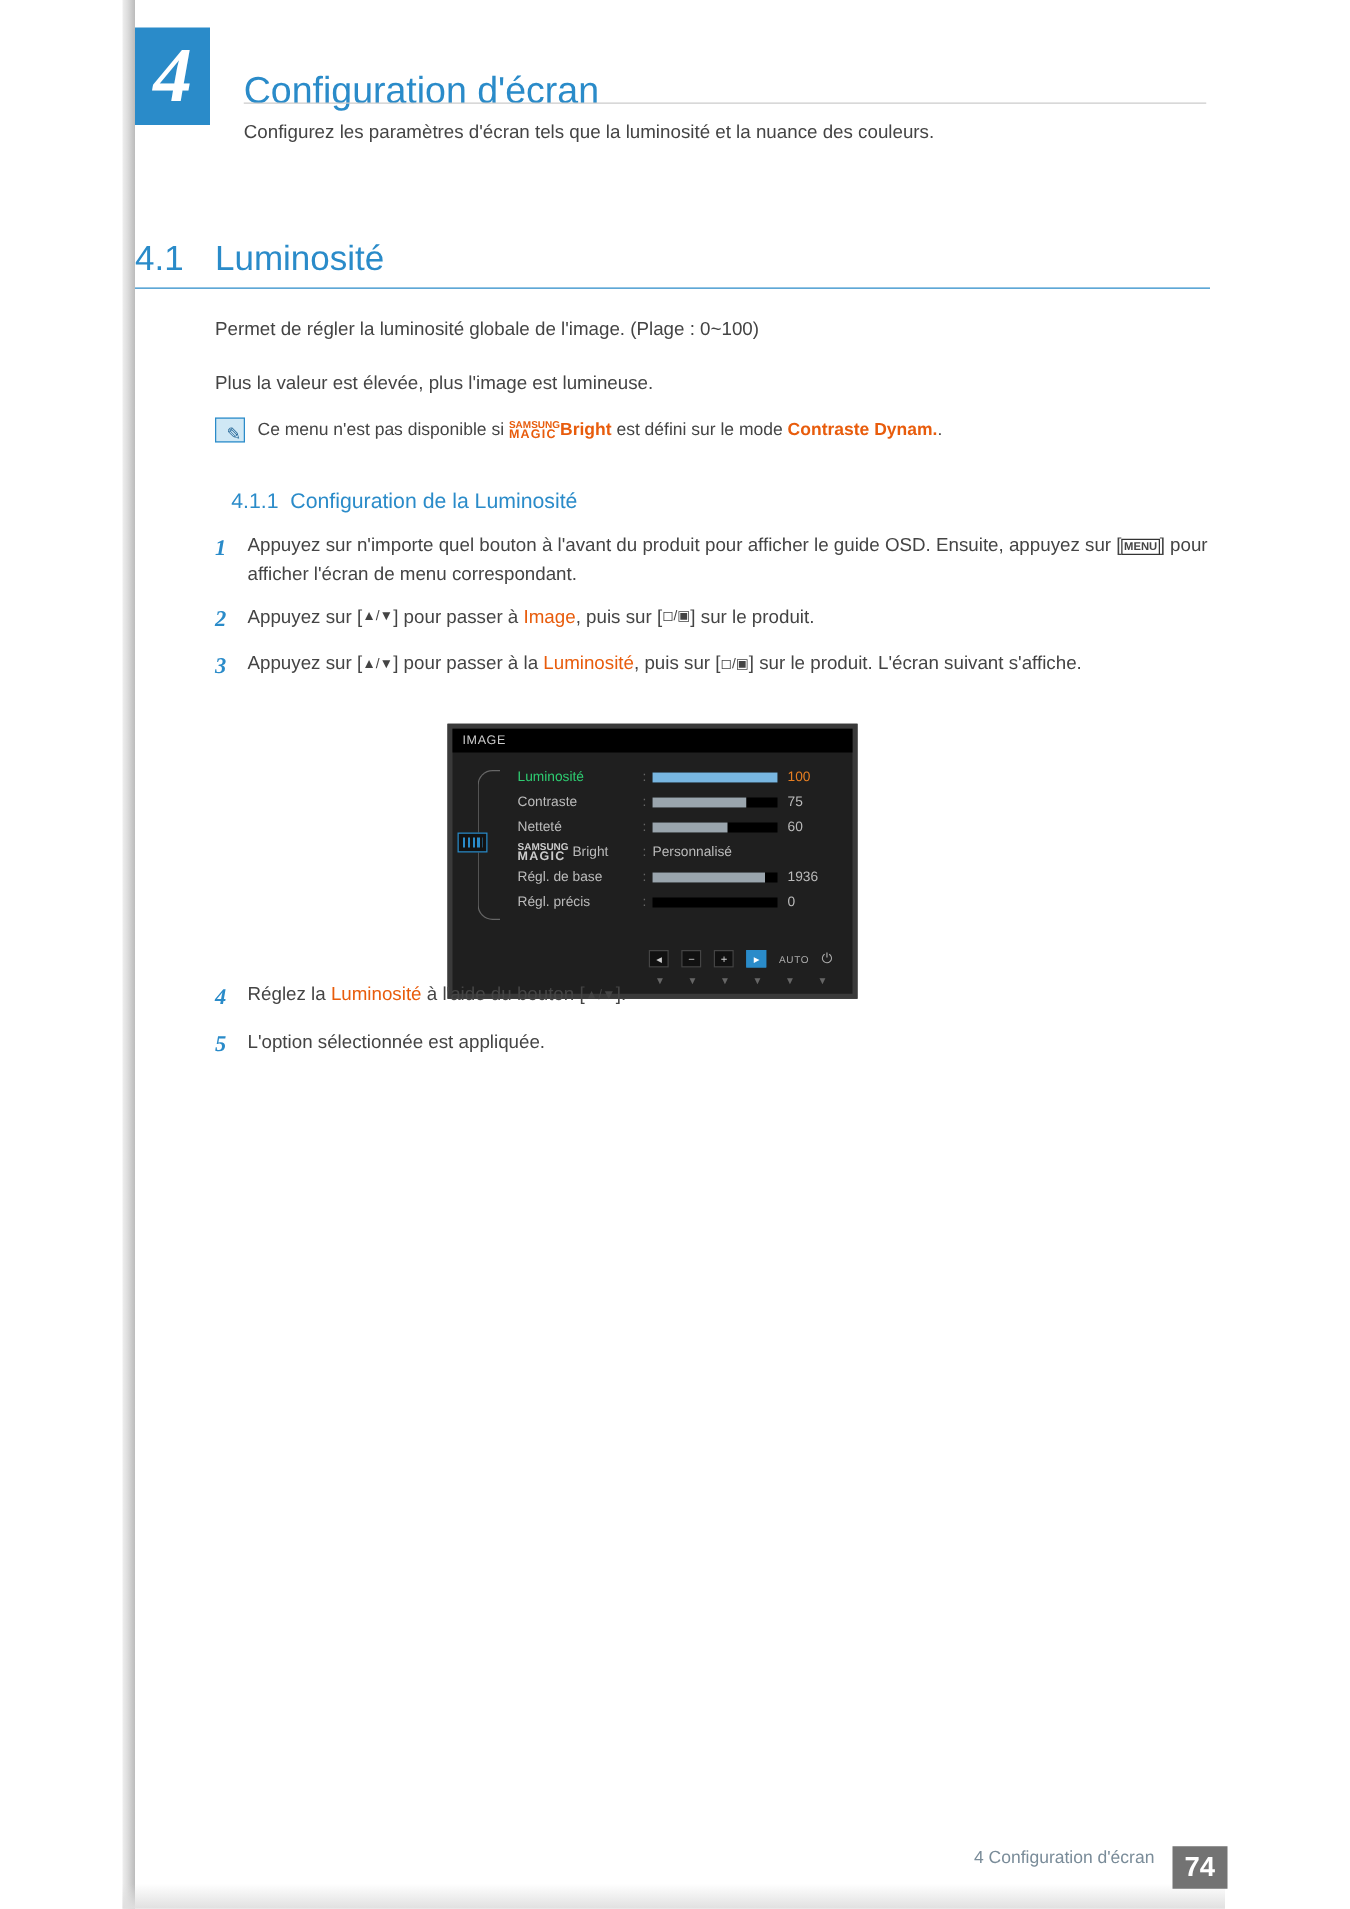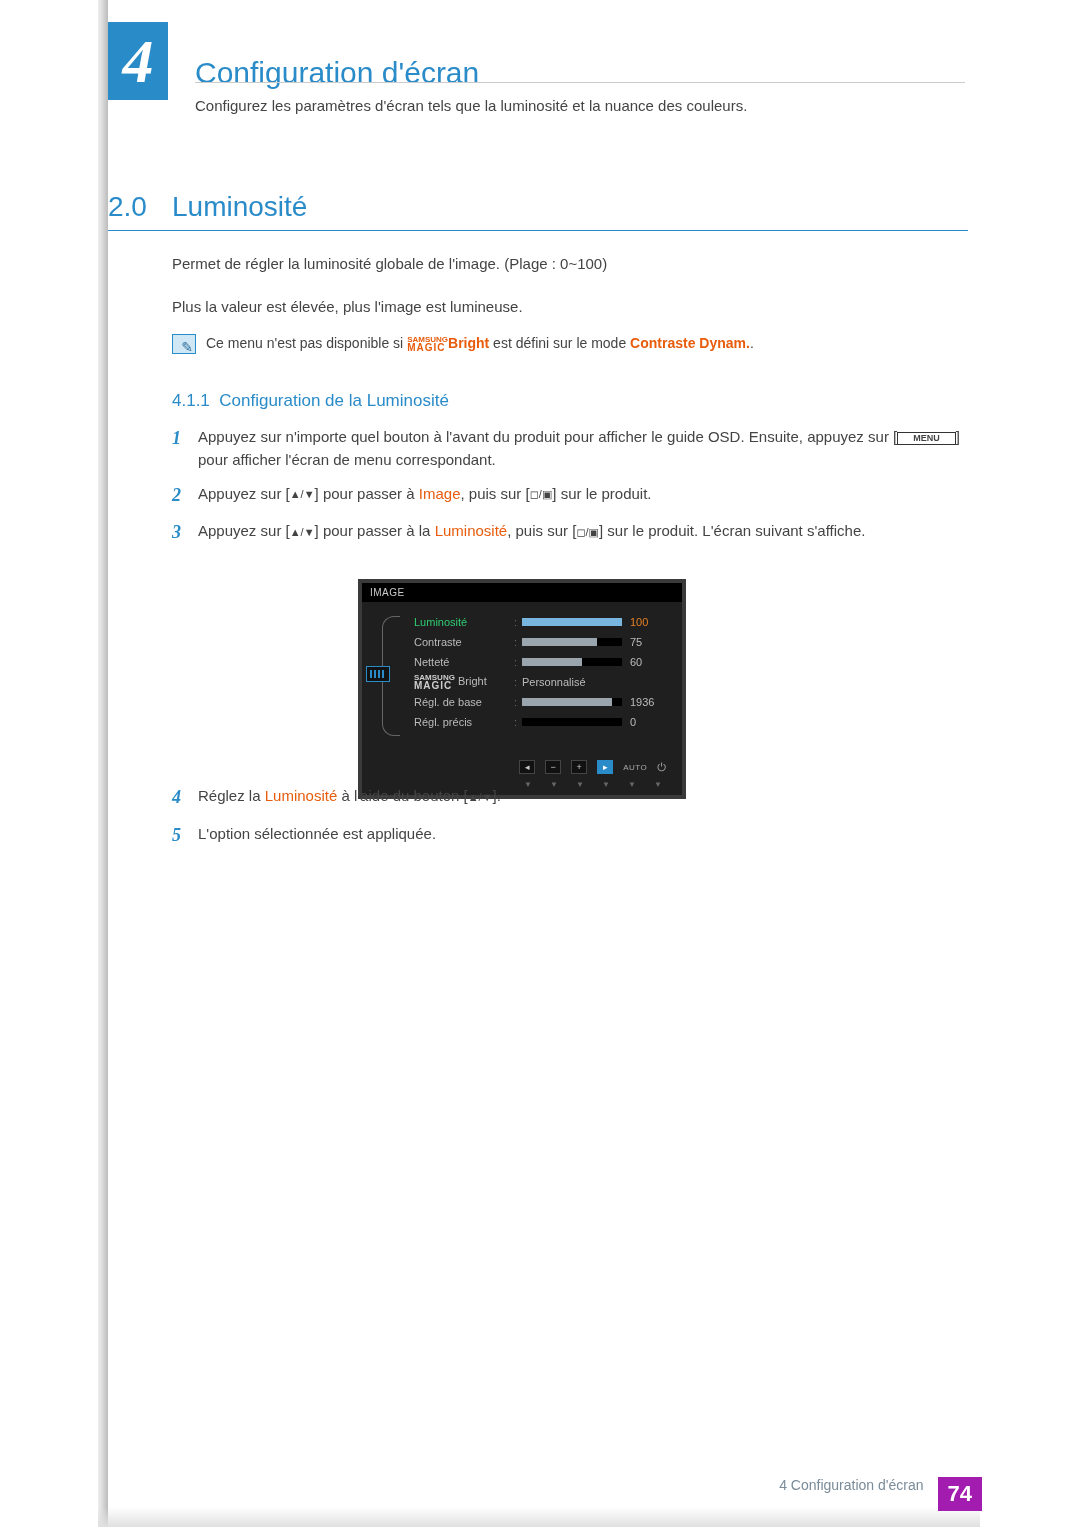--- a/index.html
+++ b/index.html
@@ -101,21 +101,21 @@
     right: 2px;
     bottom: -2px;
     font-size: 14px;
     color: #2a6b9b;
   }
   .note-text { font-size: 14px; color: #444; line-height: 1.4; }
   .orange { color: #e85c0c; font-weight: bold; }
   .orange-inline { color: #e85c0c; }
   .subsection {
     position: absolute;
-    left: 172px;
+    left: 185px;
     top: 391px;
     font-size: 17px;
     color: #2a8bc9;
   }
   .steps {
     position: absolute;
     left: 172px;
     top: 425px;
     width: 796px;
   }
@@ -134,21 +134,21 @@
     font-family: Georgia, serif;
     font-size: 18px;
     font-weight: bold;
     min-width: 14px;
   }
   .menu-glyph {
     display: inline-block;
     border: 1px solid #333;
     font-size: 9px;
     font-weight: bold;
-    padding: 1px 15px;
+    padding: 1px 1px;
     vertical-align: middle;
     line-height: 1;
   }
   .small-btn {
     display: inline-block;
     vertical-align: middle;
     font-size: 11px;
     line-height: 1;
   }
   .magic-brand {
@@ -274,38 +274,38 @@
   .footer {
     position: absolute;
     right: 98px;
     bottom: 16px;
     display: flex;
     align-items: flex-start;
     gap: 14px;
   }
   .footer-text { font-size: 14px; color: #7a8c99; }
   .footer-page {
-    background: #a21caf;
+    background: #737373;
     color: #fff;
     font-size: 22px;
     font-weight: bold;
     padding: 4px 10px;
   }
 </style>
 </head>
 <body>
 
 <div class="page-gradient"></div>
 
 <div class="chapter-badge">4</div>
 <div class="chapter-title">Configuration d'écran</div>
 <div class="chapter-title-underline"></div>
 <div class="intro">Configurez les paramètres d'écran tels que la luminosité et la nuance des couleurs.</div>
 
-<div class="section-num">2.0</div>
+<div class="section-num">4.1</div>
 <div class="section-title">Luminosité</div>
 <div class="section-underline"></div>
 
 <div class="p1">Permet de régler la luminosité globale de l'image. (Plage : 0~100)</div>
 <div class="p2">Plus la valeur est élevée, plus l'image est lumineuse.</div>
 
 <div class="note-row">
   <div class="note-icon"></div>
   <div class="note-text">
     <span>Ce menu n'est pas disponible si </span><span class="magic-brand"><span class="top">SAMSUNG</span><span>MAGIC</span></span><span class="orange">Bright</span><span> est défini sur le mode </span><span class="orange">Contraste Dynam.</span><span>.</span>

